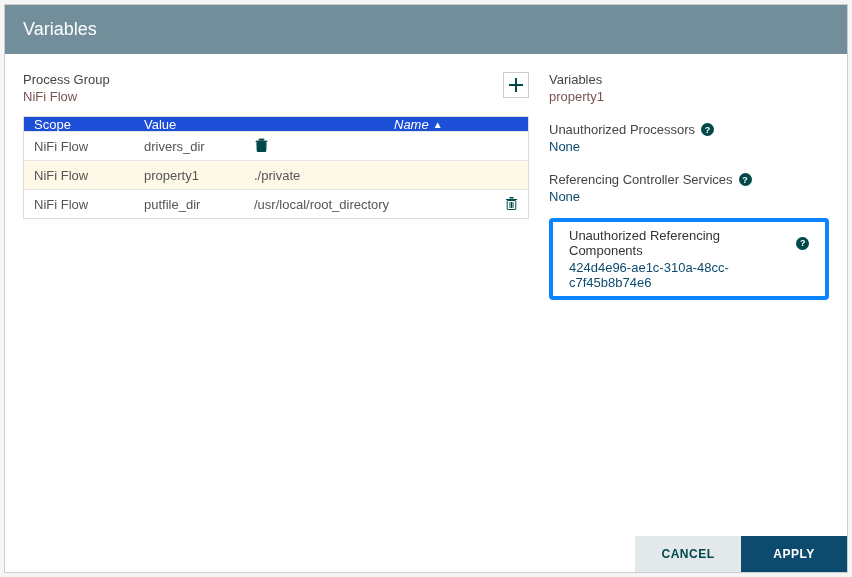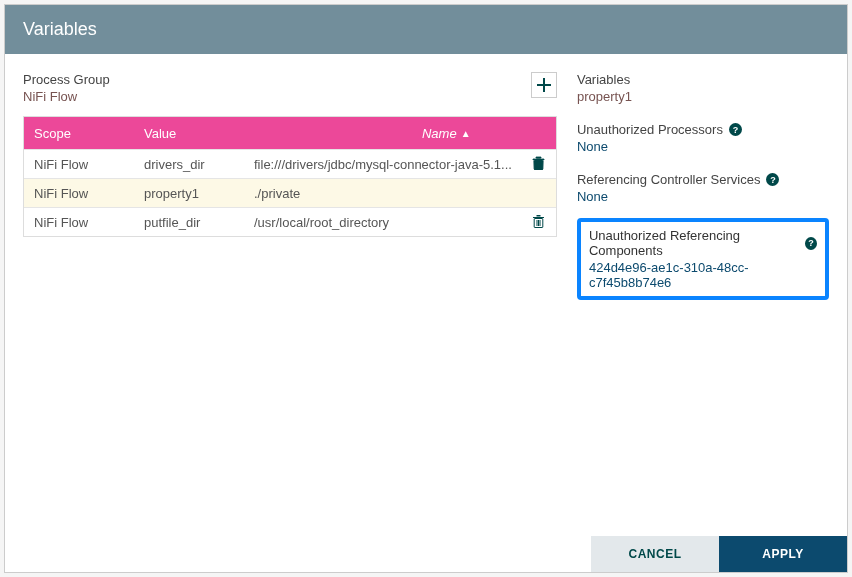--- a/index.html
+++ b/index.html
@@ -66,24 +66,24 @@
     justify-content: center;
     cursor: pointer;
   }
   .add-btn svg { width: 14px; height: 14px; }
   .table {
     width: 100%;
     border: 1px solid #ddd;
     font-size: 13px;
   }
   .thead-row {
-    background: #ec4899;
-    color: #fff;
-    display: flex;
-    height: 32px;
+    background: #1d4ed8;
+    color: #fff;
+    display: flex;
+    height: 14px;
     align-items: center;
   }
   .th, .td {
     padding: 0 10px;
     height: 28px;
     display: flex;
     align-items: center;
     overflow: hidden;
     white-space: nowrap;
     text-overflow: ellipsis;
@@ -131,30 +131,30 @@
     font-size: 9px;
     font-weight: bold;
   }
   .ref-value {
     font-size: 13px;
     color: #0c4a6e;
   }
   .highlight-box {
     border: 4px solid #0a84ff;
     border-radius: 4px;
-    padding: 6px 8px;
+    padding: 6px 16px;
     margin-top: -4px;
   }
   .highlight-box .ref-heading { color: #333; }
   .dialog-footer {
     display: flex;
     justify-content: flex-end;
   }
   .btn {
-    width: 128px;
+    width: 106px;
     height: 36px;
     border: none;
     font-size: 12px;
     font-weight: 600;
     letter-spacing: 0.5px;
     cursor: pointer;
     margin-top: 36px;
   }
   .btn-cancel {
     background: #e3e8eb;
@@ -193,21 +193,20 @@
           <div class="th col-name name-col">
             <span>Name</span>
             <span class="sort-icon">▲</span>
           </div>
           <div class="th col-action"></div>
         </div>
 
         <div class="tbody-row">
           <div class="td col-scope">NiFi Flow</div>
           <div class="td col-name">drivers_dir</div>
-          <div class="td col-value">file:///drivers/jdbc/mysql-connector-java-5.1...</div>
           <div class="td col-action">
             <span class="trash-btn">
               <svg viewBox="0 0 13 14">
                   <path fill="#004849" d="M1 3h11v1H1zM4 1h5v1H4zM2 5h9l-0.5 8.5c0 0.3-0.2 0.5-0.5 0.5H3c-0.3 0-0.5-0.2-0.5-0.5z M4.5 6v6.5 M6.5 6v6.5 M8.5 6v6.5" stroke="#004849" stroke-width="0.8"></path>
                   <path fill="#004849" d="M1 3h11v1H1zM4.5 1h4v1.5h-4z"></path>
                   <rect x="2.2" y="4.5" width="8.6" height="9" rx="0.5" fill="none" stroke="#004849" stroke-width="1"></rect>
                   <line x1="5" y1="6" x2="5" y2="12" stroke="#004849" stroke-width="1"></line>
                   <line x1="6.5" y1="6" x2="6.5" y2="12" stroke="#004849" stroke-width="1"></line>
                   <line x1="8" y1="6" x2="8" y2="12" stroke="#004849" stroke-width="1"></line>
                 </svg>

